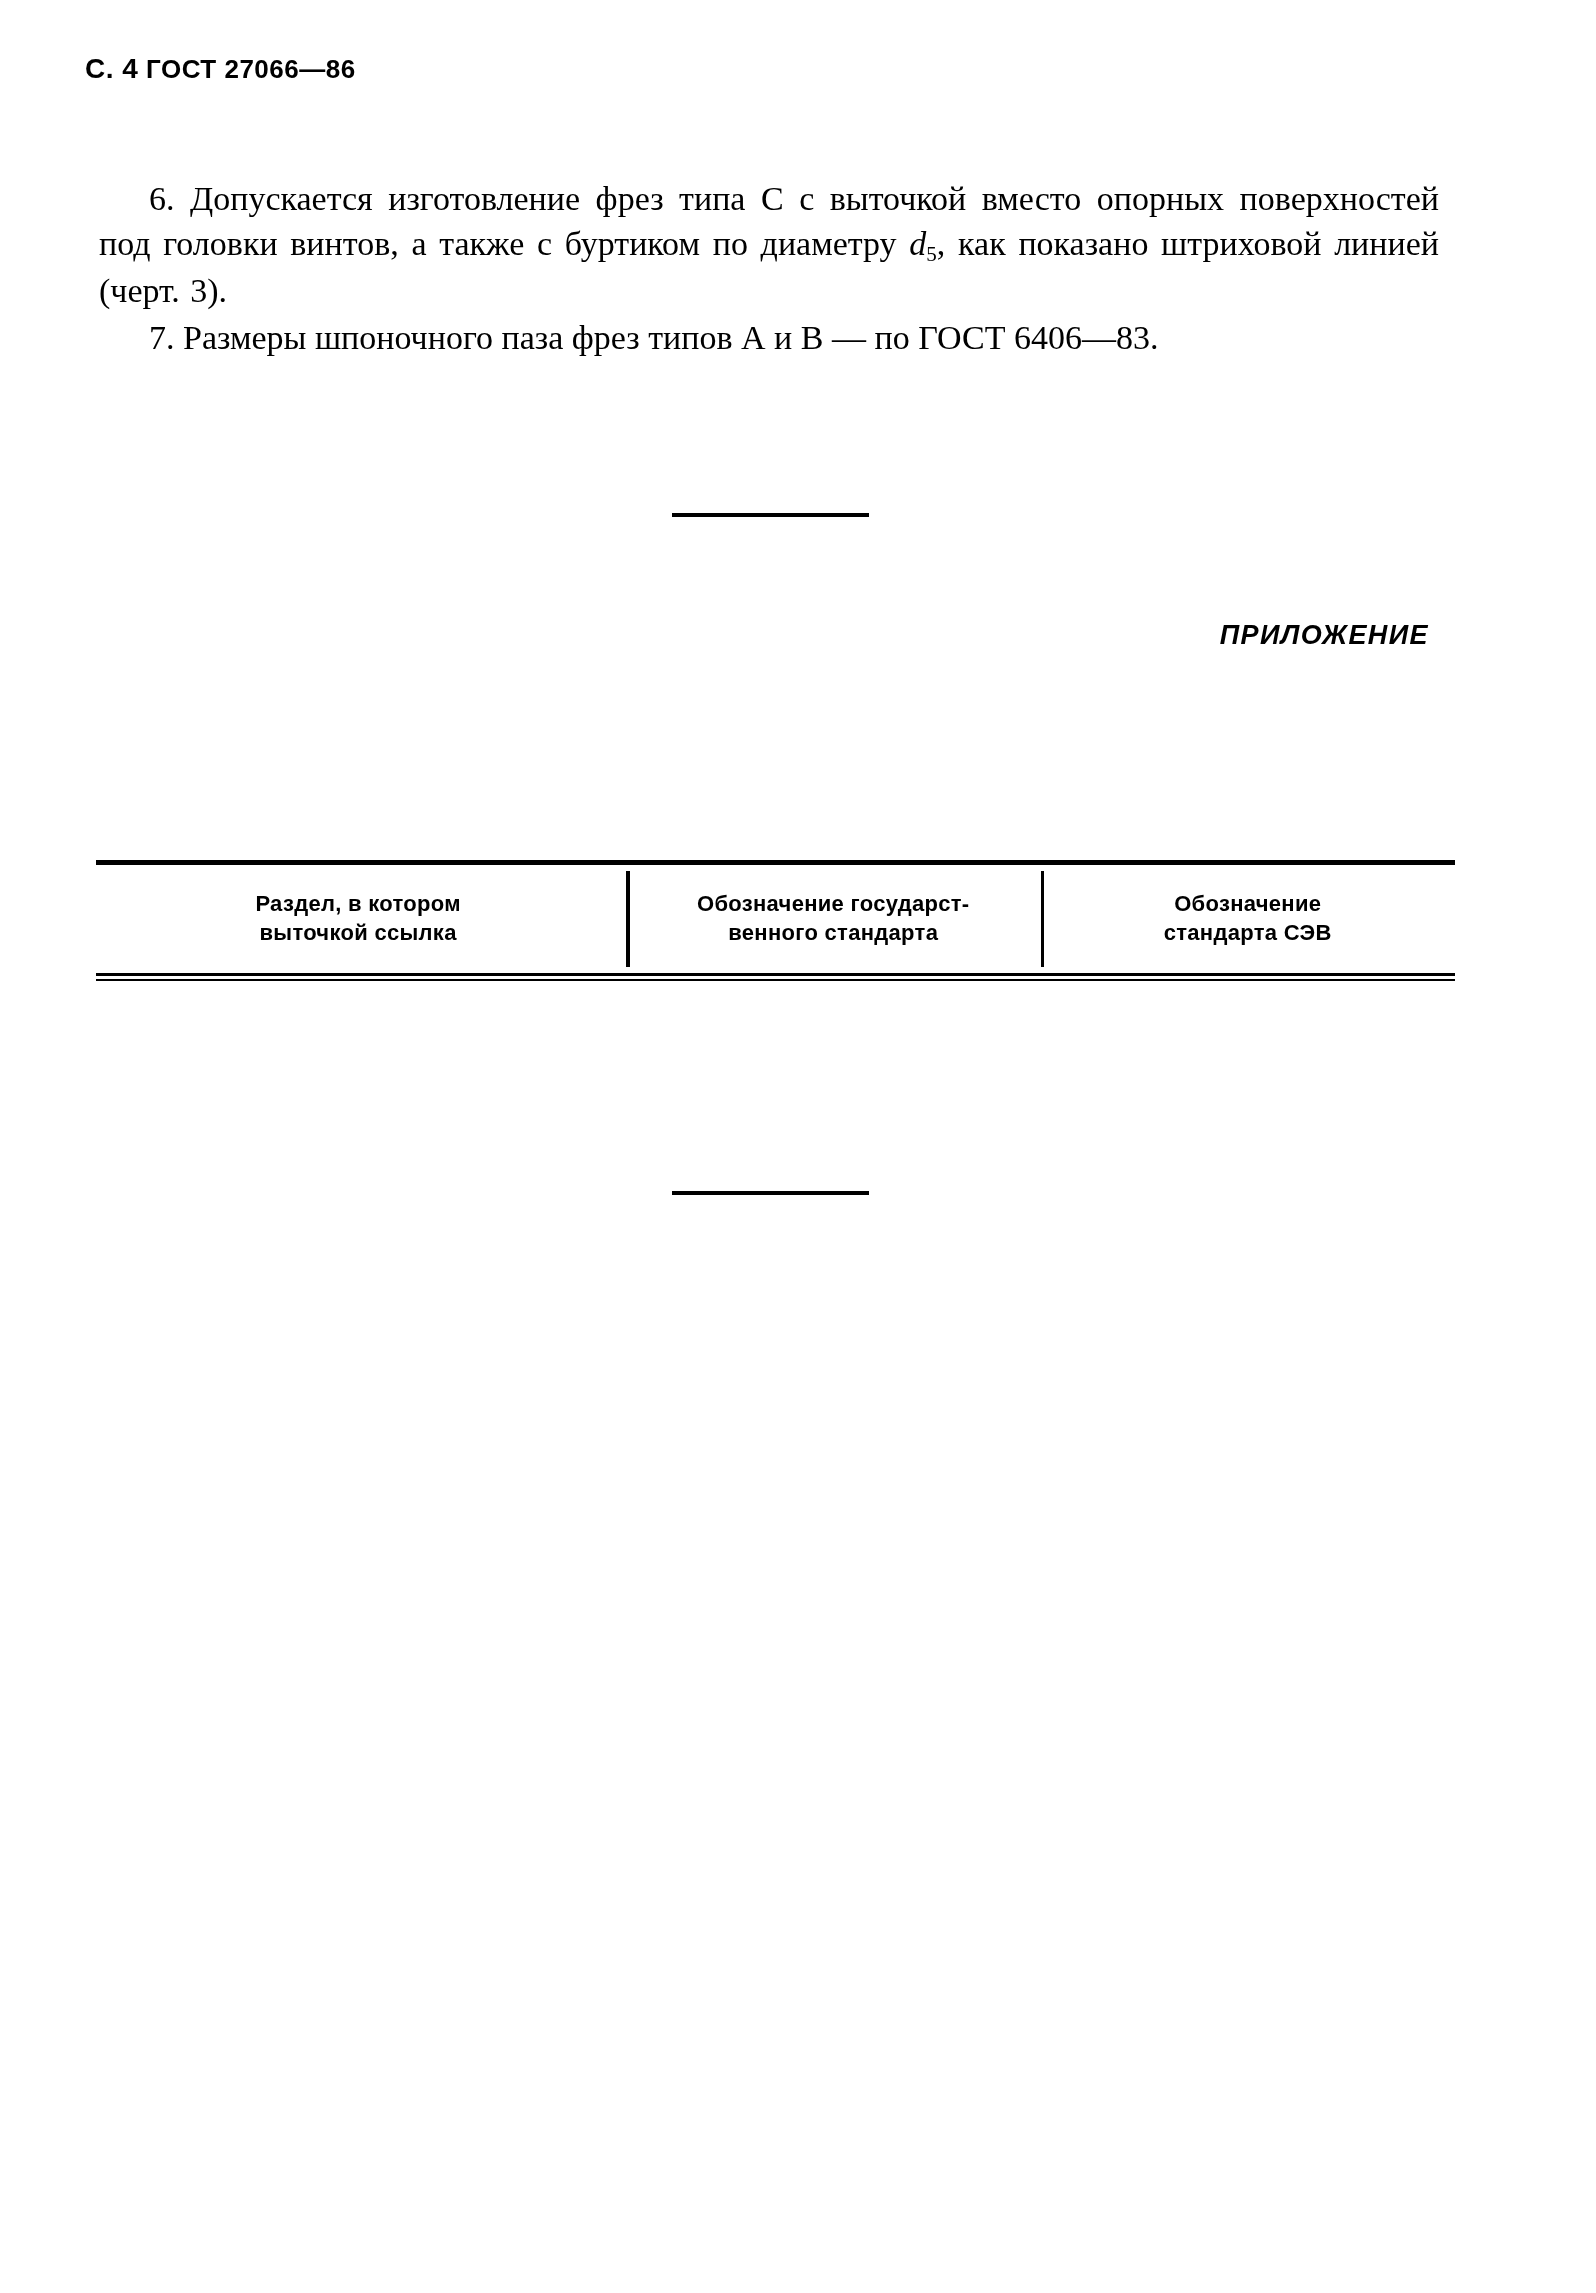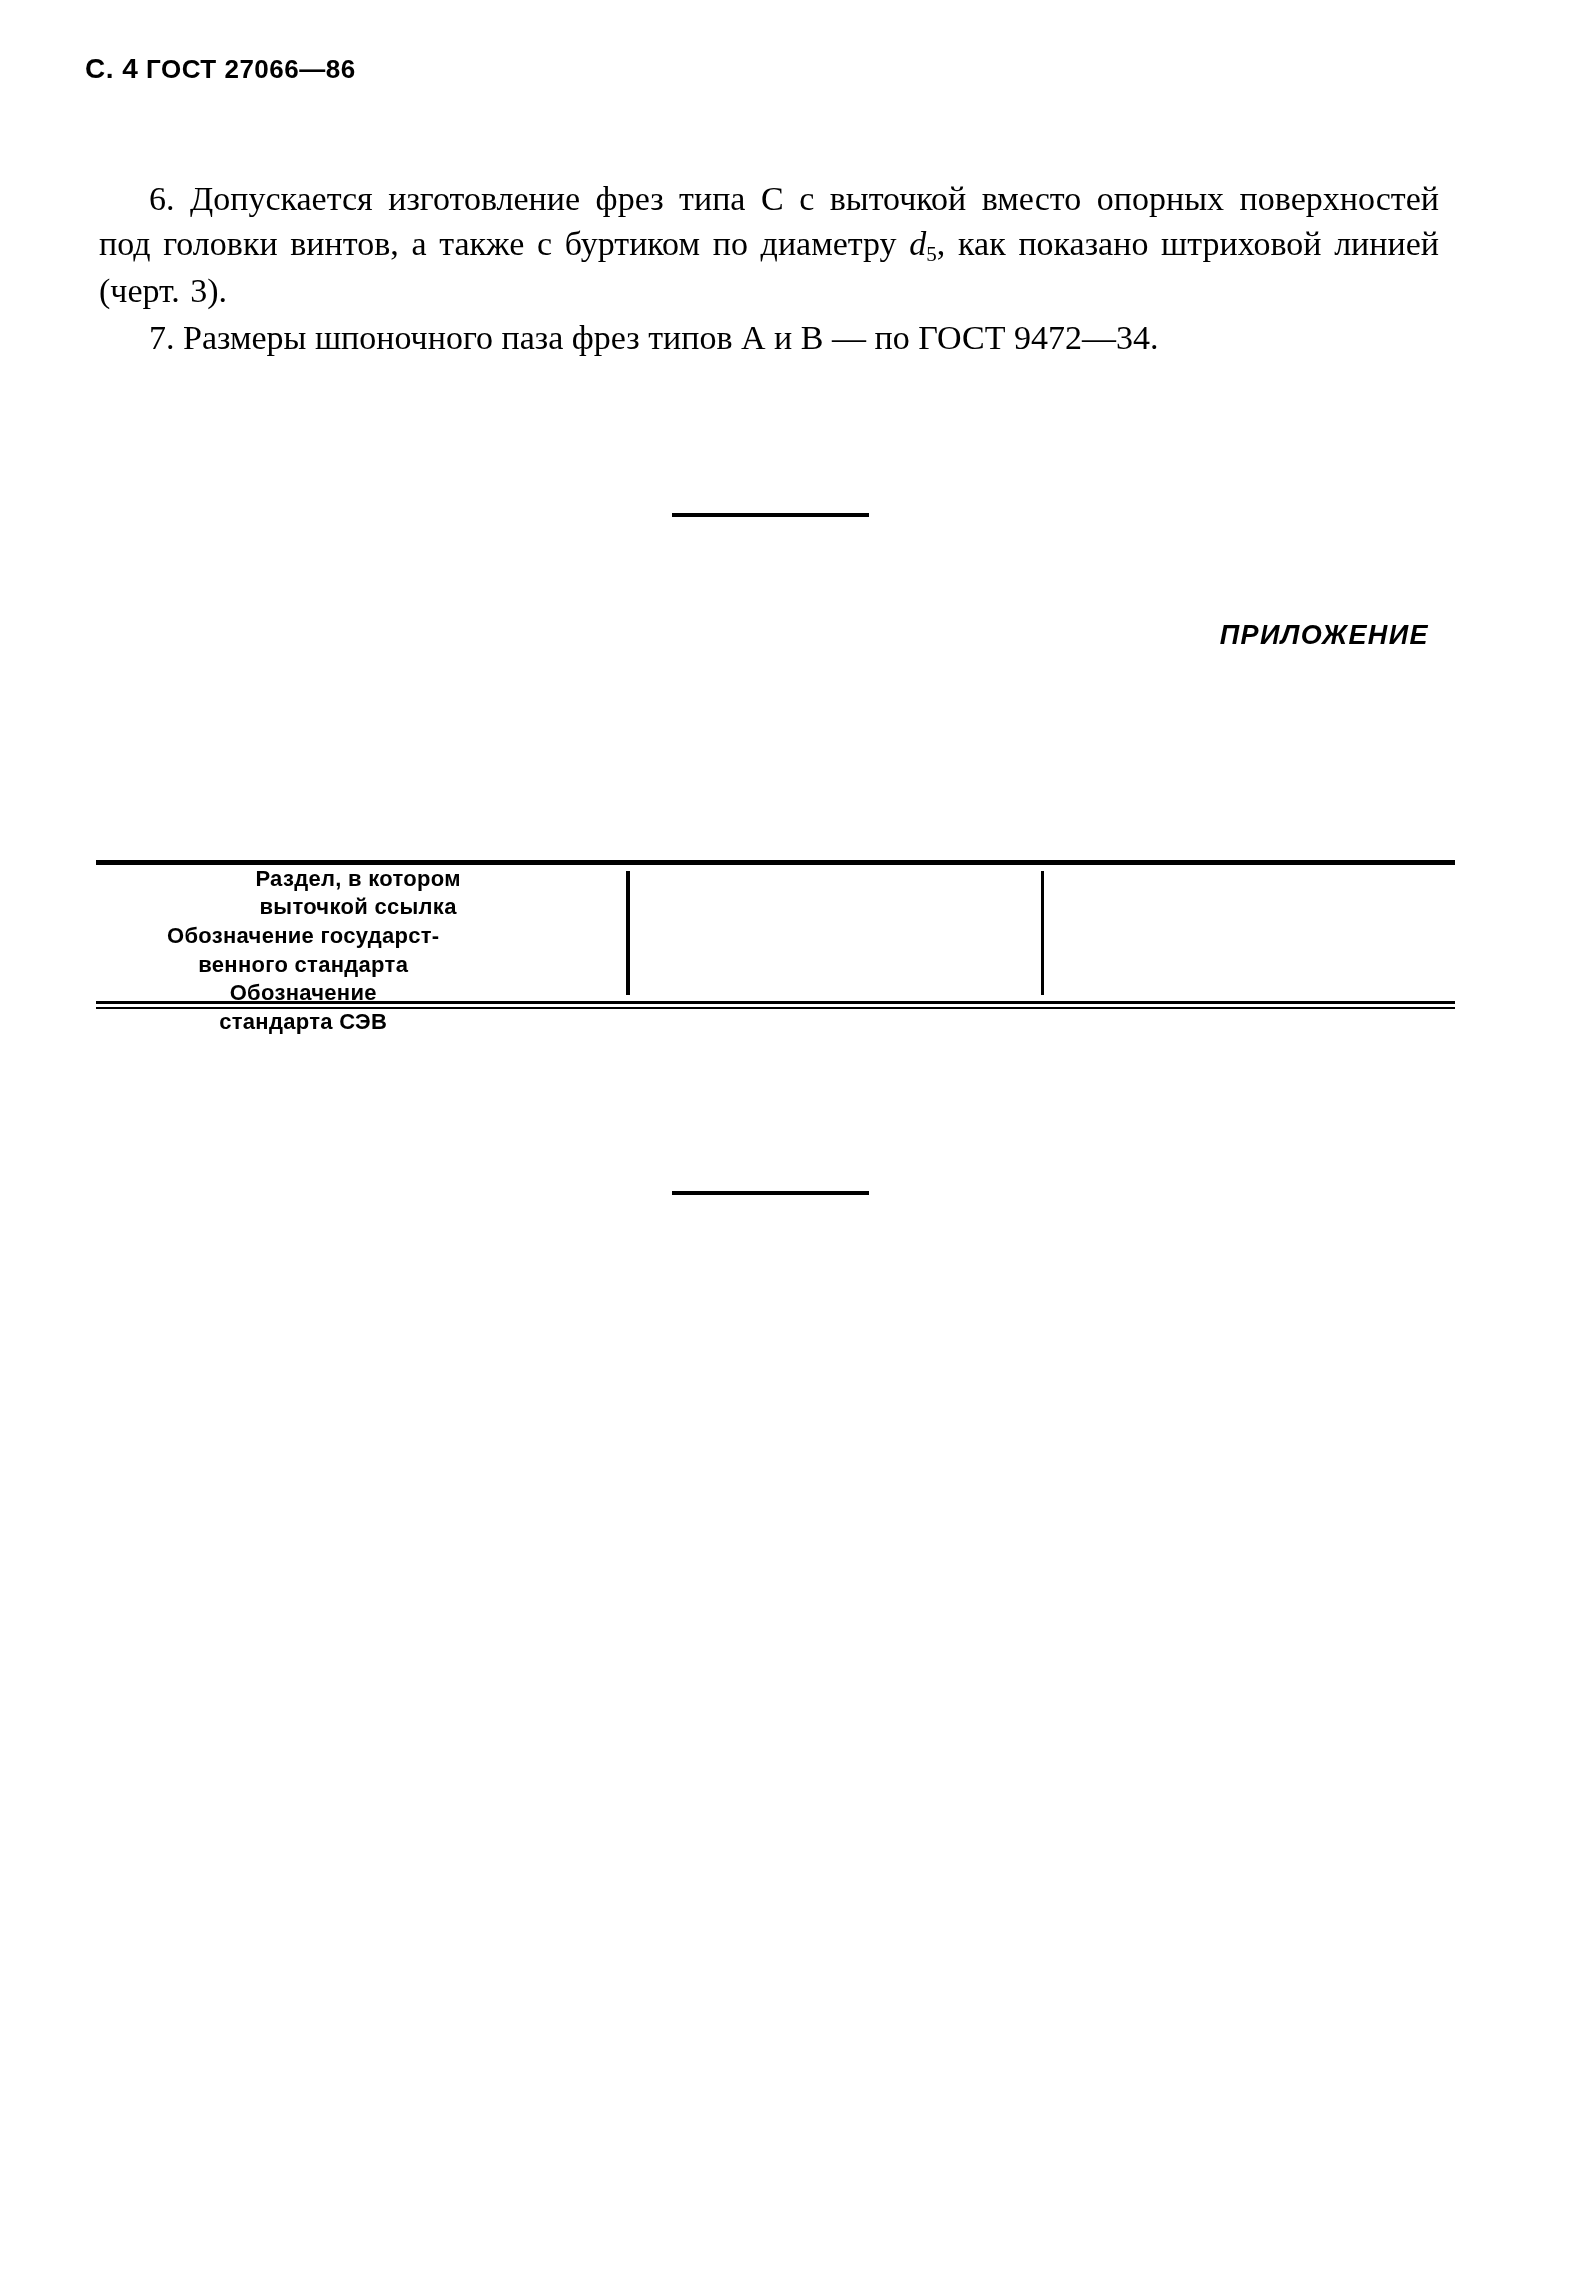--- a/index.html
+++ b/index.html
@@ -129,22 +129,21 @@
     width: 100%;
     height: 2.9px;
     background: #000;
   }
   .rule-double::before { top: 0; }
   .rule-double::after  { bottom: 0; }
 
   .thead-row {
     display: flex;
     position: relative;
-    height: 136px;
-    flex-direction: column;
+    height: 108px;
   }
   .thead-row .cell {
     display: flex;
     align-items: center;
     justify-content: center;
     text-align: center;
     font-family: "Liberation Sans", sans-serif;
     font-weight: bold;
     font-size: 22px;
     line-height: 1.3;
@@ -186,21 +185,21 @@
 
 <div class="page">
 
   <div class="page-header">
     <span class="pg">С. 4</span>
     <span>ГОСТ 27066—86</span>
   </div>
 
   <div class="body-text">
     <p class="para p1"><span>6. Допускается изготовление фрез типа С с выточкой вместо опорных поверхностей под головки винтов, а также с буртиком по диаметру </span><span class="ital">d</span><sub>5</sub><span>, как показано штриховой линией (черт. 3).</span></p>
-    <p class="para">7. Размеры шпоночного паза фрез типов А и В — по ГОСТ 9472—34.</p>
+    <p class="para">7. Размеры шпоночного паза фрез типов А и В — по ГОСТ 6406—83.</p>
   </div>
 
   <div class="sep-rule" id="sep-top"></div>
 
   <div class="appendix-label">ПРИЛОЖЕНИЕ</div>
 
   <div class="table-caption">
   </div>
 
   <div class="ref-table">

